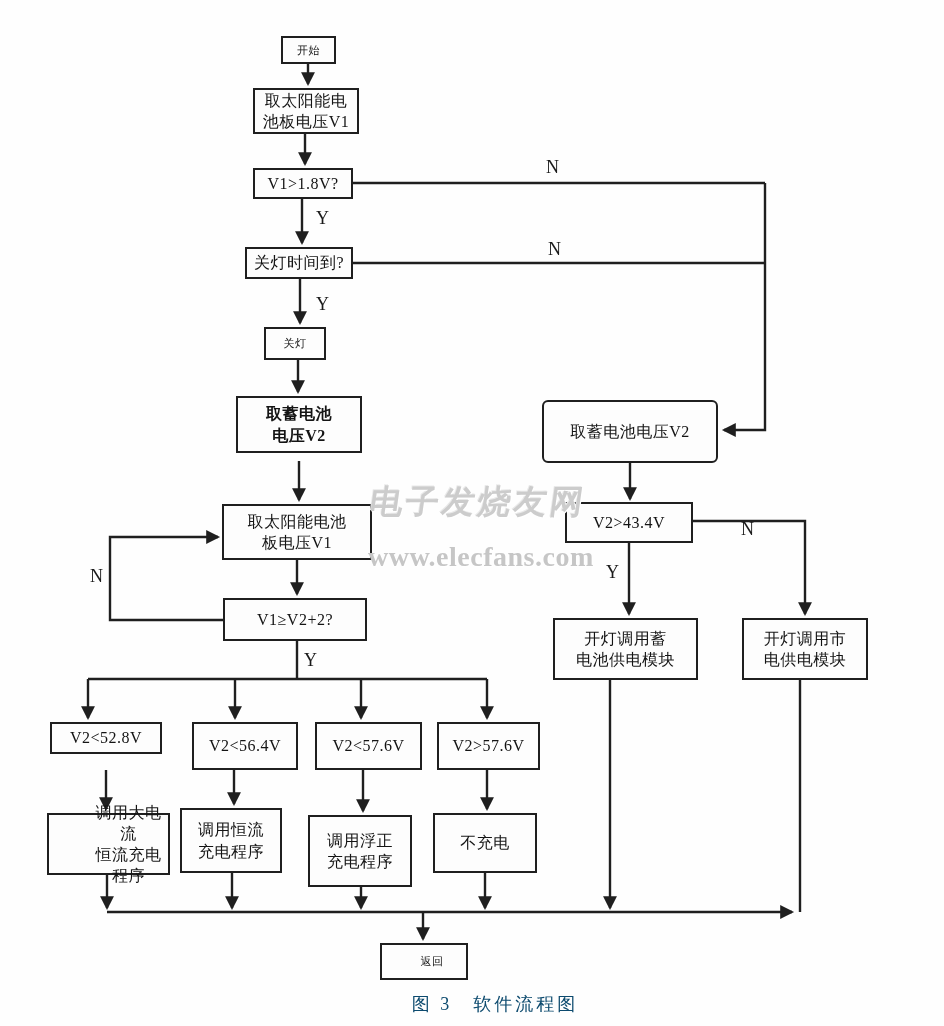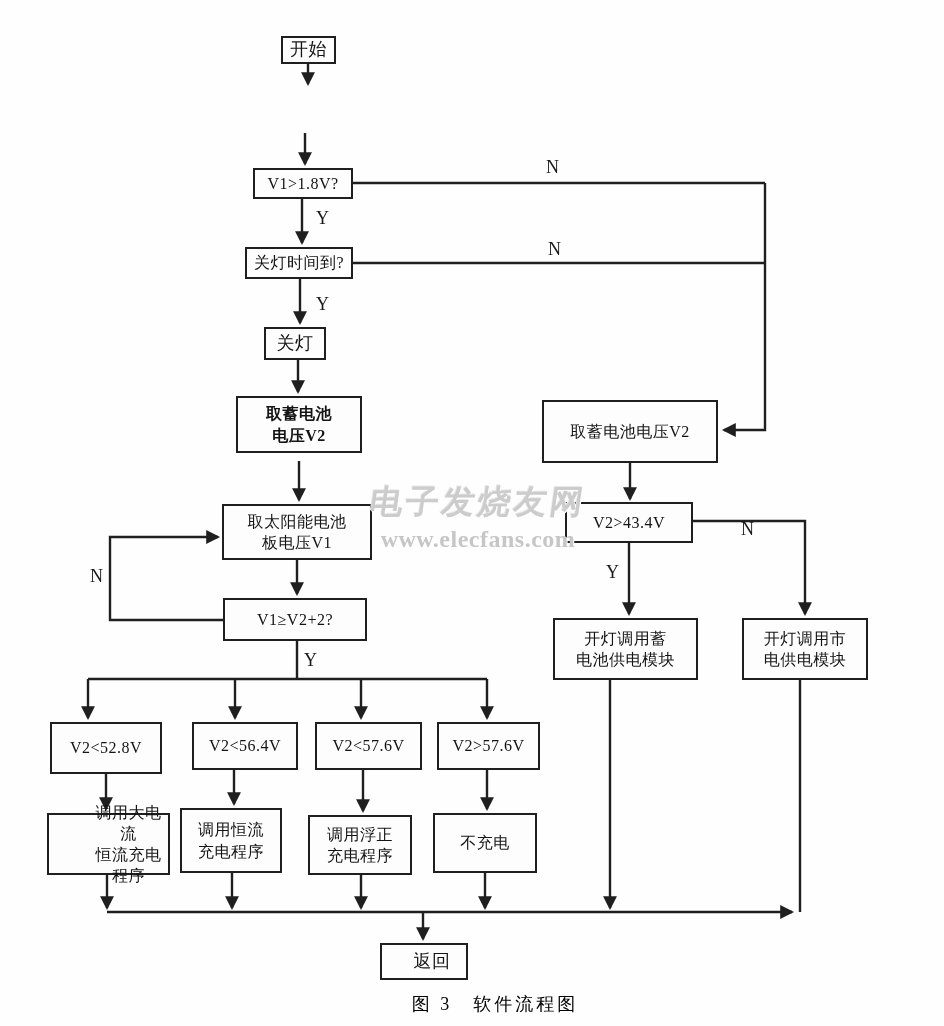--- a/index.html
+++ b/index.html
@@ -17,49 +17,49 @@
     position:absolute;
     box-sizing:border-box;
     border:2.5px solid #1f1f1f;
     background:#fdfdfd;
     display:flex;align-items:center;justify-content:center;
     text-align:center;
     white-space:pre-line;
     font-size:16px;line-height:1.32;
     letter-spacing:0.5px;
   }
-  .node.small{font-size:18px;}
+  .node.small{font-size:11px;}
   .lbl{
     position:absolute;
     font-size:18px;
     font-family:"Liberation Serif","DejaVu Serif",serif;
     color:#1a1a1a;
   }
   .watermark{
     position:absolute;left:368px;top:480px;width:220px;
     text-align:center;
     color:#cccccc;
     pointer-events:none;
   }
   .watermark .wm1{
     font-size:33px;font-weight:bold;letter-spacing:3px;
     transform:skewX(-8deg);
     text-shadow:1px 1px 0 #ffffff,-1px -1px 0 #e9e9e9;
   }
   .watermark .wm2{
-    font-size:24px;font-weight:bold;letter-spacing:0.5px;
+    font-size:28px;font-weight:bold;letter-spacing:0.5px;
     color:#c6c6c6;
     text-shadow:1px 1px 0 #ffffff;
-    margin-top:1px;
+    margin-top:16px;
   }
   .caption{
     position:absolute;left:350px;top:992px;width:290px;
     text-align:center;
     font-size:18px;letter-spacing:3px;
-    color:#000000;
+    color:#0c4a6e;
   }
 </style>
 </head>
 <body>
 
 <div class="stage">
 
   <svg class="wires" viewBox="0 0 944 1026">
     <defs>
       <marker id="arrow" viewBox="0 0 10 10" refX="8.5" refY="5" markerWidth="6.2" markerHeight="5.8" orient="auto-start-reverse">
@@ -103,40 +103,42 @@
     <path class="edge" d="M423 912 V 939" marker-end="url(#arrow)"></path>
 
     <path class="edge" d="M630 463 V 499" marker-end="url(#arrow)"></path>
     <path class="edge" d="M629 543 V 614" marker-end="url(#arrow)"></path>
     <path class="edge" d="M693 521 H 805 V 614" marker-end="url(#arrow)"></path>
     <path class="edge" d="M610 680 V 908" marker-end="url(#arrow)"></path>
     <path class="edge" d="M800 680 V 912"></path>
   </svg>
 
   <div class="node small" style="left:281px;top:36px;width:55px;height:28px;">开始</div>
+  <div class="node" style="left:253px;top:88px;width:106px;height:46px;">取太阳能电
+池板电压V1</div>
   <div class="node" style="left:253px;top:168px;width:100px;height:31px;">V1&gt;1.8V?</div>
   <div class="node" style="left:245px;top:247px;width:108px;height:32px;">关灯时间到?</div>
   <div class="node small" style="left:264px;top:327px;width:62px;height:33px;">关灯</div>
   <div class="node" style="left:236px;top:396px;width:126px;height:57px;font-weight:bold;">取蓄电池
 电压V2</div>
   <div class="node" style="left:222px;top:504px;width:150px;height:56px;text-align:center;">取太阳能电池
 板电压V1</div>
   <div class="node" style="left:223px;top:598px;width:144px;height:43px;">V1≥V2+2?</div>
-  <div class="node" style="left:50px;top:722px;width:112px;height:52px;">V2&lt;52.8V</div>
+  <div class="node" style="left:50px;top:722px;width:112px;height:32px;">V2&lt;52.8V</div>
   <div class="node" style="left:192px;top:722px;width:106px;height:48px;">V2&lt;56.4V</div>
   <div class="node" style="left:315px;top:722px;width:107px;height:48px;">V2&lt;57.6V</div>
   <div class="node" style="left:437px;top:722px;width:103px;height:48px;">V2&gt;57.6V</div>
   <div class="node" style="left:47px;top:813px;width:123px;height:62px;padding-left:40px;">调用大电流
 恒流充电程序</div>
   <div class="node" style="left:180px;top:808px;width:102px;height:65px;">调用恒流
 充电程序</div>
-  <div class="node" style="left:308px;top:815px;width:104px;height:60px;">调用浮正
+  <div class="node" style="left:308px;top:815px;width:104px;height:72px;">调用浮正
 充电程序</div>
   <div class="node" style="left:433px;top:813px;width:104px;height:60px;">不充电</div>
-  <div class="node" style="left:542px;top:400px;width:176px;height:63px;">取蓄电池电压V2</div>
+  <div class="node" style="left:542px;top:400px;width:176px;height:63px;border-radius:6px;">取蓄电池电压V2</div>
   <div class="node" style="left:565px;top:502px;width:128px;height:41px;">V2&gt;43.4V</div>
   <div class="node" style="left:553px;top:618px;width:145px;height:62px;">开灯调用蓄
 电池供电模块</div>
   <div class="node" style="left:742px;top:618px;width:126px;height:62px;">开灯调用市
 电供电模块</div>
   <div class="node small" style="left:380px;top:943px;width:88px;height:37px;padding-left:16px;">返回</div>
 
   <div class="lbl" style="left:546px;top:157px;">N</div>
   <div class="lbl" style="left:316px;top:208px;">Y</div>
   <div class="lbl" style="left:548px;top:239px;">N</div>

